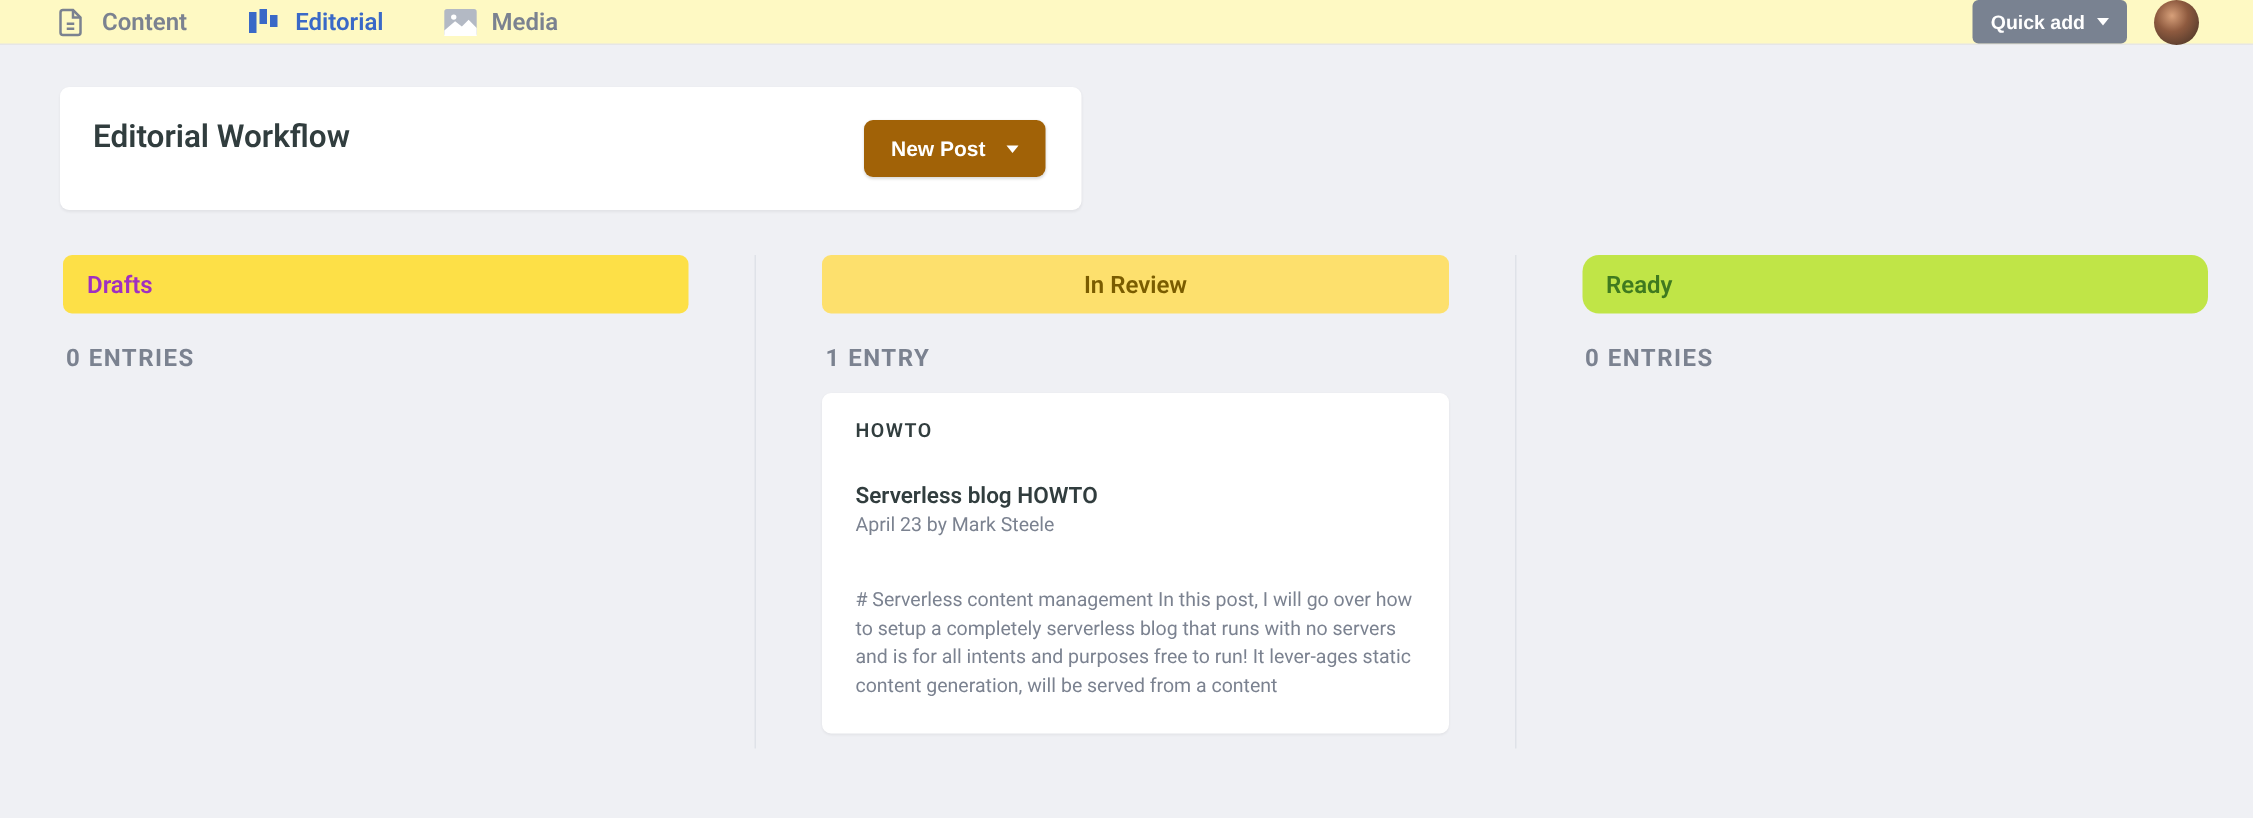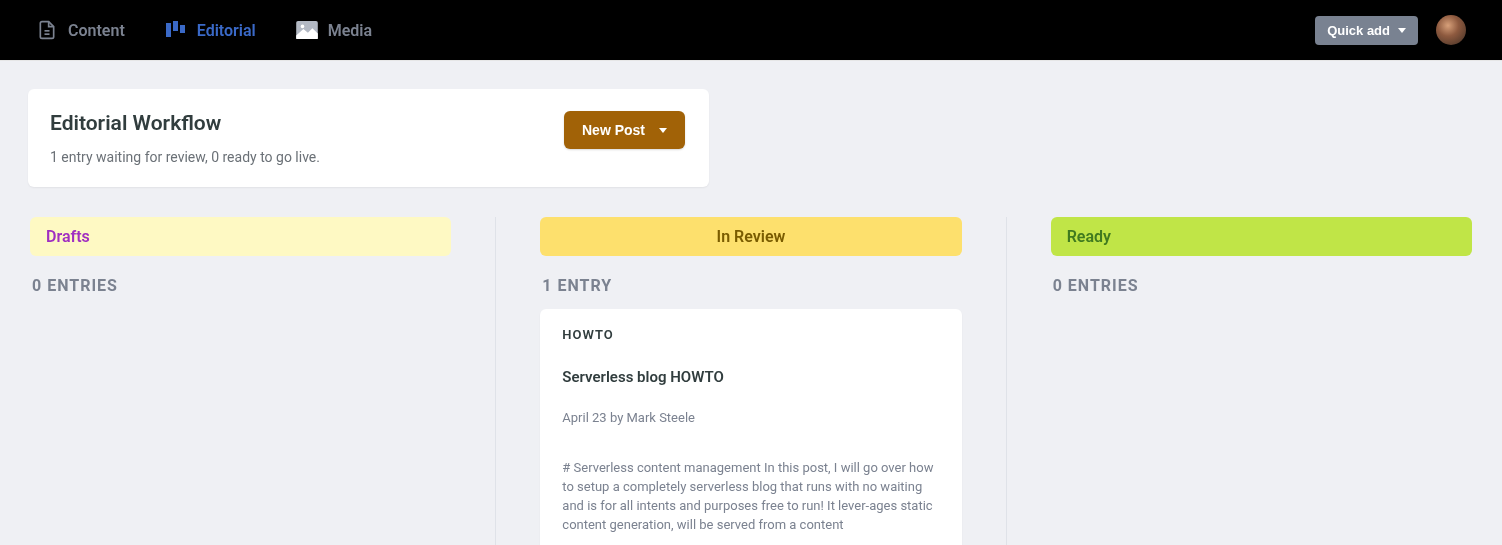--- a/index.html
+++ b/index.html
@@ -4,23 +4,23 @@
   <style>
     * { margin: 0; padding: 0; box-sizing: border-box; }
     body {
       font-family: -apple-system, BlinkMacSystemFont, "Segoe UI", Roboto, Helvetica, Arial, sans-serif;
       background: #eff0f4;
       width: 1502px;
       height: 545px;
       overflow: hidden;
     }
     .topbar {
-      background: #000000;
+      background: #fef9c3;
       border-bottom: 1px solid #e6e6e6;
-      height: 61px;
+      height: 30px;
       display: flex;
       align-items: center;
       padding: 0 36px 0 36px;
       justify-content: space-between;
     }
     .topbar-left { display: flex; gap: 40px; align-items: center; }
     .nav-item {
       display: flex;
       align-items: center;
       gap: 10px;
@@ -50,21 +50,21 @@
       border-left: 4px solid transparent;
       border-right: 4px solid transparent;
       border-top: 5px solid currentColor;
     }
     .avatar {
       width: 30px; height: 30px;
       border-radius: 50%;
       background: radial-gradient(circle at 40% 35%, #d7a07a 0%, #8e5a3f 40%, #3e2e24 100%);
       cursor: pointer;
     }
-    .content { padding: 28px 28px 0 28px; }
+    .content { padding: 28px 28px 0 40px; }
     .header-card {
       background: #fff;
       border-radius: 6px;
       box-shadow: 0 1px 2px rgba(0,0,0,0.06);
       padding: 22px 24px 22px 22px;
       display: flex;
       justify-content: space-between;
       align-items: flex-start;
       width: 681px;
     }
@@ -99,23 +99,23 @@
       padding: 0 2px;
     }
     .column { flex: 1; min-width: 0; }
     .col-header {
       border-radius: 6px;
       padding: 10px 16px;
       font-size: 16px;
       font-weight: 600;
       margin-bottom: 20px;
     }
-    .col-drafts { background: #fef9c3; color: #a02fc1; }
+    .col-drafts { background: #fde047; color: #a02fc1; }
     .col-review { background: #fde06d; color: #7a5c00; text-align: center; }
-    .col-ready  { background: #c0e547; color: #3f7a1f; }
+    .col-ready  { background: #c0e547; color: #3f7a1f; border-radius: 11px; }
     .col-count {
       font-size: 16px;
       font-weight: 700;
       letter-spacing: 1px;
       color: #7b8290;
       text-transform: uppercase;
       margin-bottom: 14px;
       padding-left: 2px;
     }
     .card {
@@ -130,21 +130,21 @@
       font-size: 13px;
       font-weight: 600;
       letter-spacing: 1px;
       color: #313d3e;
       margin-bottom: 26px;
     }
     .card-title {
       font-size: 15px;
       font-weight: 600;
       color: #313d3e;
-      margin-bottom: 24px;
+      margin-bottom: 4px;
     }
     .card-meta {
       font-size: 13px;
       color: #7b8290;
       margin-bottom: 34px;
     }
     .card-excerpt {
       font-size: 13px;
       line-height: 1.45;
       color: #7b8290;
@@ -198,21 +198,20 @@
       <span class="chevron-down"></span>
     </button>
     <div class="avatar"></div>
   </div>
 </div>
 
 <div class="content">
   <div class="header-card">
     <div class="header-text">
       <h1>Editorial Workflow</h1>
-      <div class="header-sub">1 entry waiting for review, 0 ready to go live.</div>
     </div>
     <button class="new-post">
       <span>New Post</span>
       <span class="chevron-down"></span>
     </button>
   </div>
 
   <div class="columns">
     <div class="column">
       <div class="col-header col-drafts">Drafts</div>
@@ -221,21 +220,21 @@
 
     <div class="col-divider"></div>
 
     <div class="column">
       <div class="col-header col-review">In Review</div>
       <div class="col-count">1 ENTRY</div>
       <div class="card">
         <div class="card-collection">HOWTO</div>
         <div class="card-title">Serverless blog HOWTO</div>
         <div class="card-meta">April 23 by Mark Steele</div>
-        <div class="card-excerpt"># Serverless content management In this post, I will go over how to setup a completely serverless blog that runs with no waiting and is for all intents and purposes free to run! It lever‐ages static content generation, will be served from a content</div>
+        <div class="card-excerpt"># Serverless content management In this post, I will go over how to setup a completely serverless blog that runs with no servers and is for all intents and purposes free to run! It lever‐ages static content generation, will be served from a content</div>
       </div>
     </div>
 
     <div class="col-divider"></div>
 
     <div class="column">
       <div class="col-header col-ready">Ready</div>
       <div class="col-count">0 ENTRIES</div>
     </div>
   </div>

